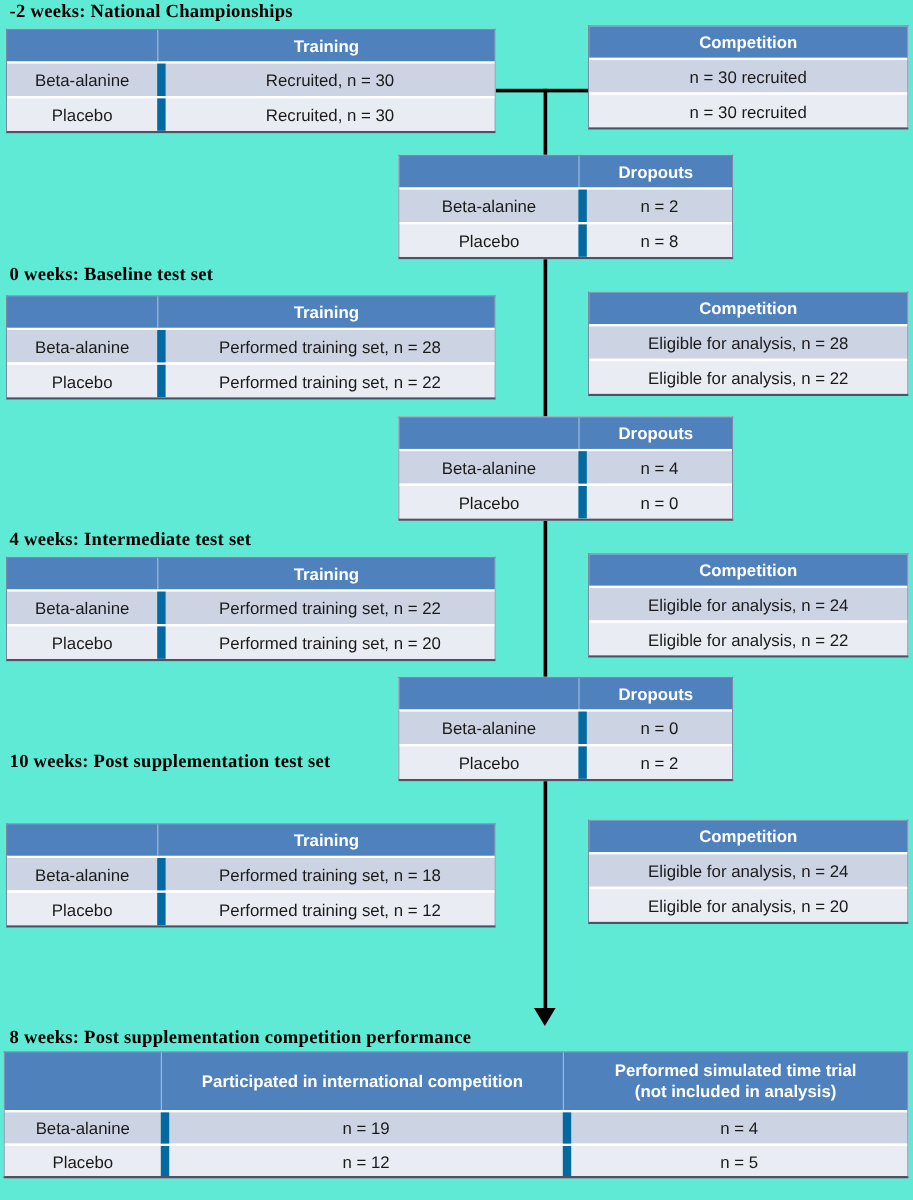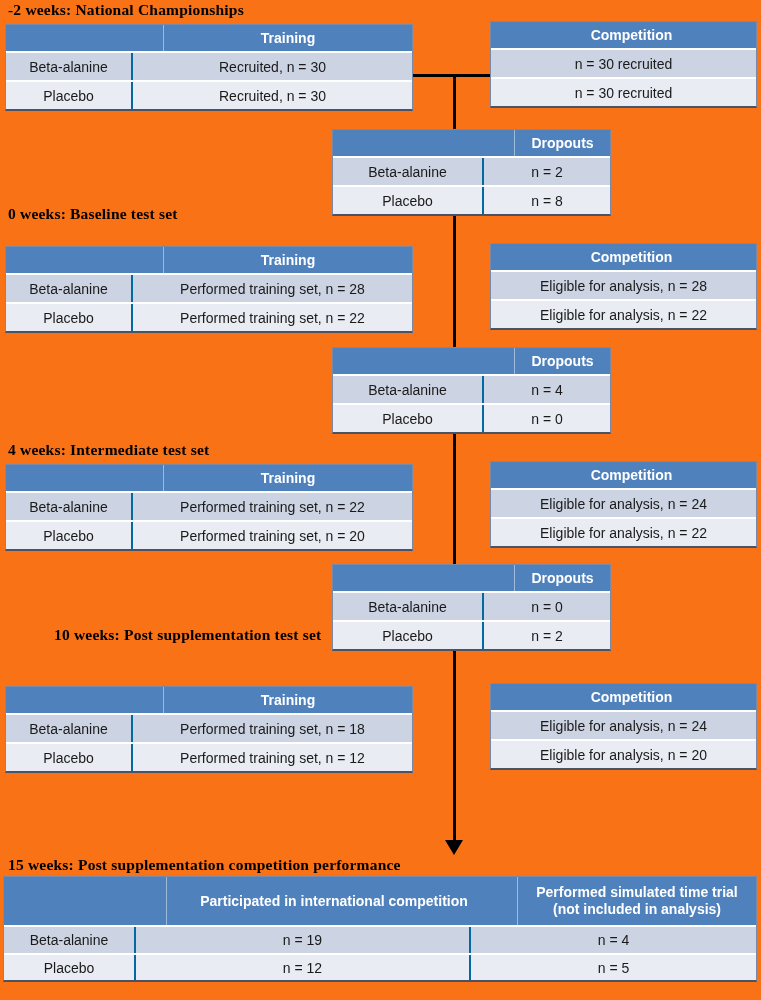--- a/index.html
+++ b/index.html
@@ -1,17 +1,17 @@
 <!DOCTYPE html>
 <html><head>
 <meta charset="utf-8">
 <style>
   html,body{margin:0;padding:0;background:#ffffff;}
   .canvas{
-    position:relative;width:761px;height:1000px;background:#f97316;overflow:hidden;
+    position:relative;width:761px;height:1000px;background:#5eead4;overflow:hidden;
     font-family:"Liberation Sans",sans-serif;color:#1a1a1a;
   }
   .section-title{
     position:absolute;left:8px;
     font-family:"Liberation Serif",serif;font-weight:bold;font-size:15.5px;color:#000;
     white-space:nowrap;letter-spacing:.2px;
   }
   .tbl{
     position:absolute;background:#ffffff;
     border:1px solid #7a89a5;border-bottom:2px solid #4a5263;
@@ -19,23 +19,23 @@
   }
   .row{display:flex;width:100%;box-sizing:border-box;}
   .hdr-row{height:26px;background:#4f81bd;}
   .body-row{height:29px;border-top:2px solid #ffffff;}
   .body-row.odd{background:#ccd3e2;}
   .body-row.even{background:#eaecf3;}
   .cell{
     display:flex;align-items:center;justify-content:center;
     box-sizing:border-box;white-space:nowrap;
   }
-  .hdr-cell{color:#ffffff;font-weight:bold;background:#4f81bd;margin-left:16px;}
+  .hdr-cell{color:#ffffff;font-weight:bold;background:#4f81bd;}
   .hdr-cell.sep{border-left:1px solid rgba(255,255,255,.45);}
-  .body-cell.sep{border-left:2px solid #0369a1;}
+  .body-cell.sep{border-left:7px solid #0369a1;}
   
   .tbl-left{left:5px;width:408px;}
   .tbl-left .c1{width:125px;flex:none;}
   .tbl-left .c2{flex:1;}
   
   .tbl-right{left:490px;width:267px;}
   .tbl-right .c-full{flex:1;}
   
   .tbl-drop{left:332px;width:279px;}
   .tbl-drop .c1{width:149px;flex:none;}
@@ -100,21 +100,21 @@
     <div class="row body-row odd">
       <div class="cell body-cell c1">Beta-alanine</div>
       <div class="cell body-cell sep c2">n = 2</div>
     </div>
     <div class="row body-row even">
       <div class="cell body-cell c1">Placebo</div>
       <div class="cell body-cell sep c2">n = 8</div>
     </div>
   </div>
 
-  <div class="section-title" style="top:205px;">0 weeks: Baseline test set</div>
+  <div class="section-title" style="top:220px;">0 weeks: Baseline test set</div>
   <div class="tbl tbl-left" style="top:246px;">
     <div class="row hdr-row">
       <div class="cell hdr-cell c1"></div>
       <div class="cell hdr-cell sep c2">Training</div>
     </div>
     <div class="row body-row odd">
       <div class="cell body-cell c1">Beta-alanine</div>
       <div class="cell body-cell sep c2">Performed training set, n = 28</div>
     </div>
     <div class="row body-row even">
@@ -184,21 +184,21 @@
     <div class="row body-row odd">
       <div class="cell body-cell c1">Beta-alanine</div>
       <div class="cell body-cell sep c2">n = 0</div>
     </div>
     <div class="row body-row even">
       <div class="cell body-cell c1">Placebo</div>
       <div class="cell body-cell sep c2">n = 2</div>
     </div>
   </div>
 
-  <div class="section-title" style="top:626px;margin-left:46px;">10 weeks: Post supplementation test set</div>
+  <div class="section-title" style="top:626px;">10 weeks: Post supplementation test set</div>
   <div class="tbl tbl-left" style="top:686px;">
     <div class="row hdr-row">
       <div class="cell hdr-cell c1"></div>
       <div class="cell hdr-cell sep c2">Training</div>
     </div>
     <div class="row body-row odd">
       <div class="cell body-cell c1">Beta-alanine</div>
       <div class="cell body-cell sep c2">Performed training set, n = 18</div>
     </div>
     <div class="row body-row even">
@@ -211,21 +211,21 @@
       <div class="cell hdr-cell c-full">Competition</div>
     </div>
     <div class="row body-row odd">
       <div class="cell body-cell c-full">Eligible for analysis, n = 24</div>
     </div>
     <div class="row body-row even">
       <div class="cell body-cell c-full">Eligible for analysis, n = 20</div>
     </div>
   </div>
 
-  <div class="section-title" style="top:856px;">15 weeks: Post supplementation competition performance</div>
+  <div class="section-title" style="top:856px;">8 weeks: Post supplementation competition performance</div>
   <div class="tbl tbl-final" style="top:876px;">
     <div class="row hdr-row">
       <div class="cell hdr-cell c1"></div>
       <div class="cell hdr-cell sep c2">Participated in international competition</div>
       <div class="cell hdr-cell sep c3 hdr-multiline">
         <div>Performed simulated time trial</div>
         <div>(not included in analysis)</div>
       </div>
     </div>
     <div class="row body-row odd">

